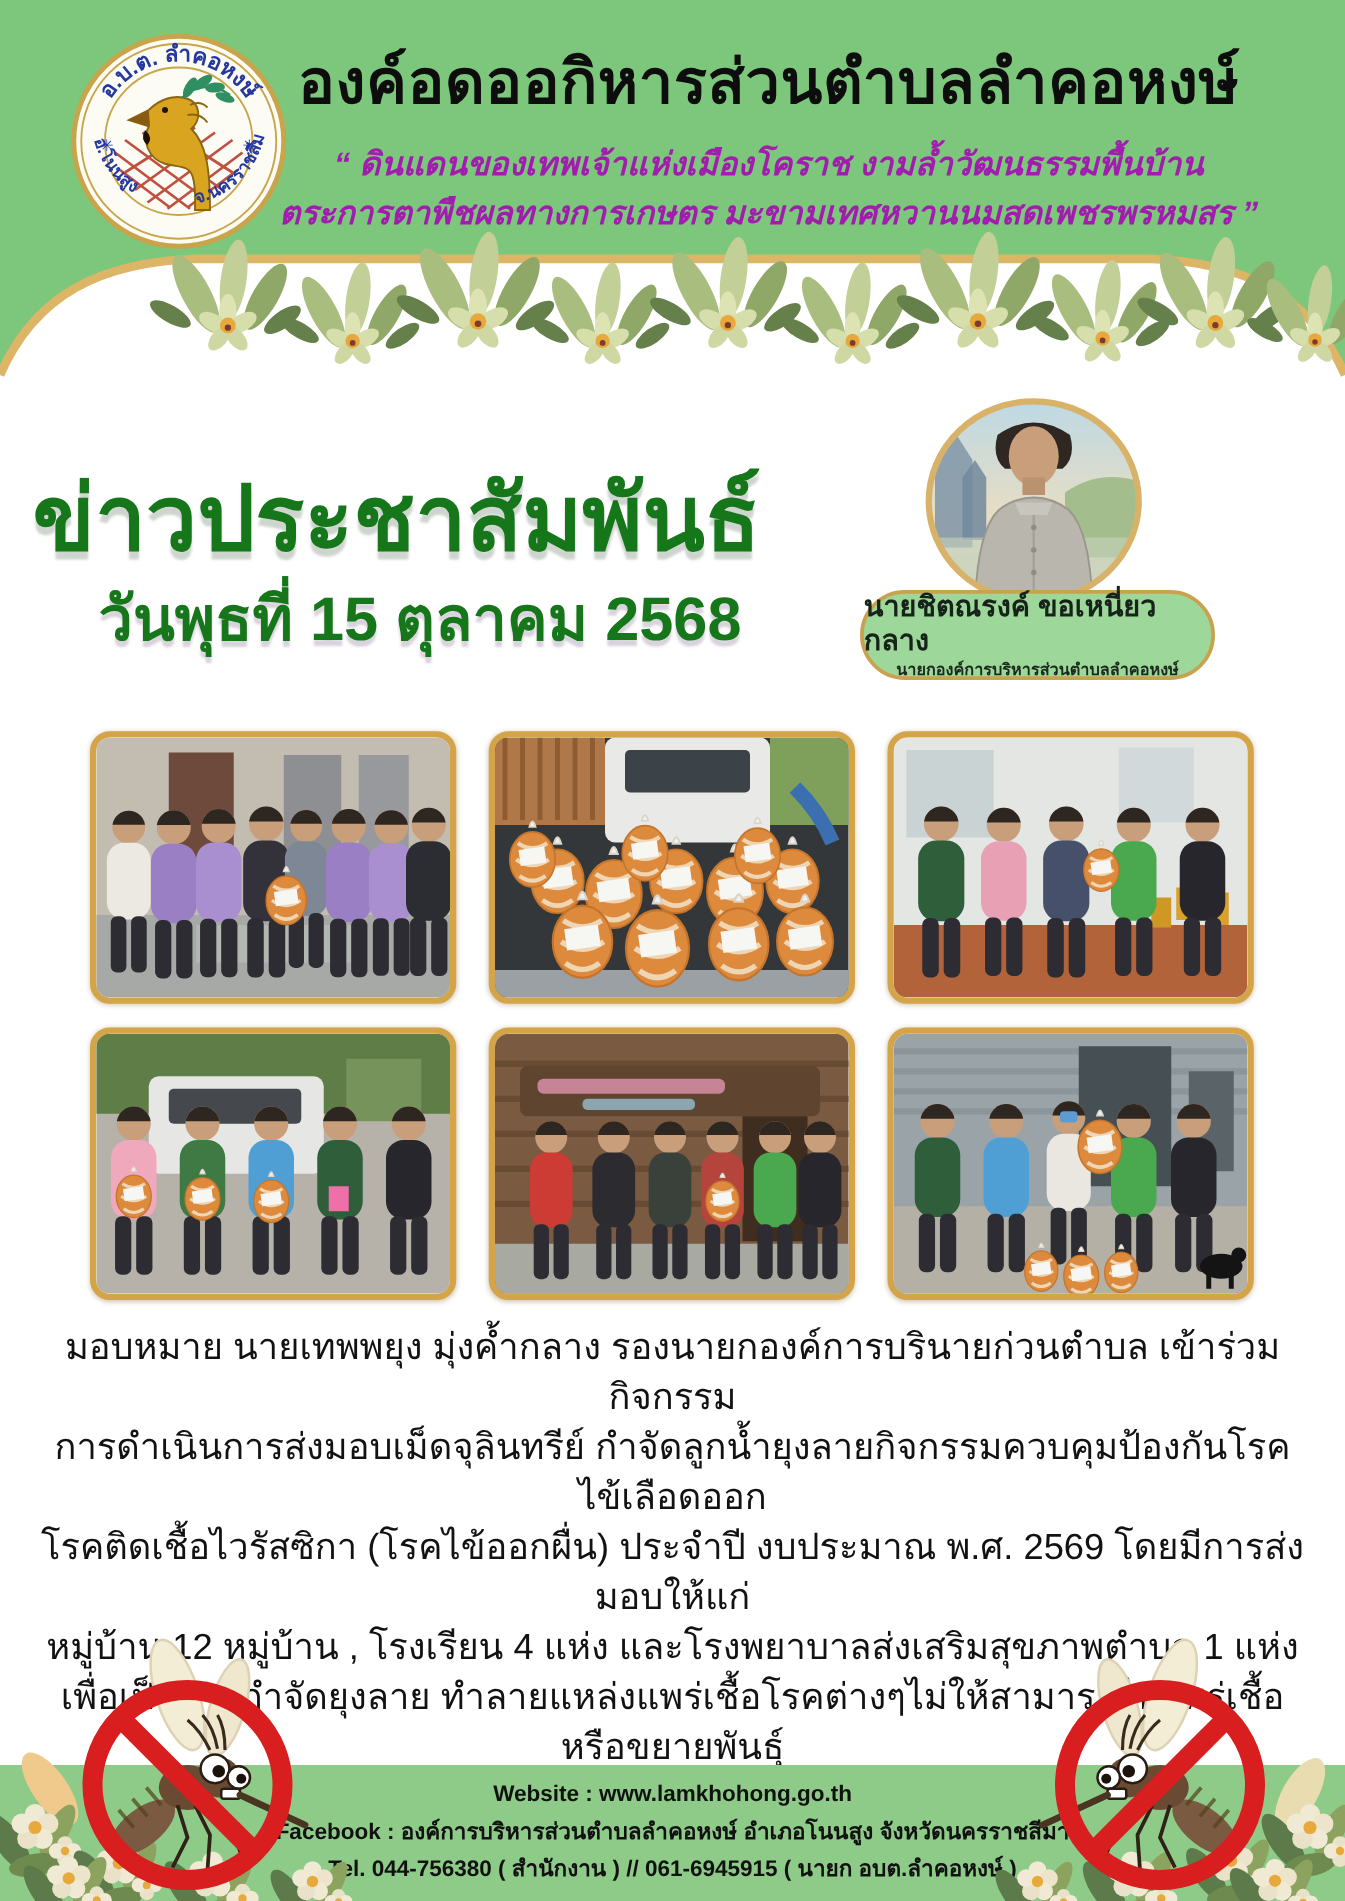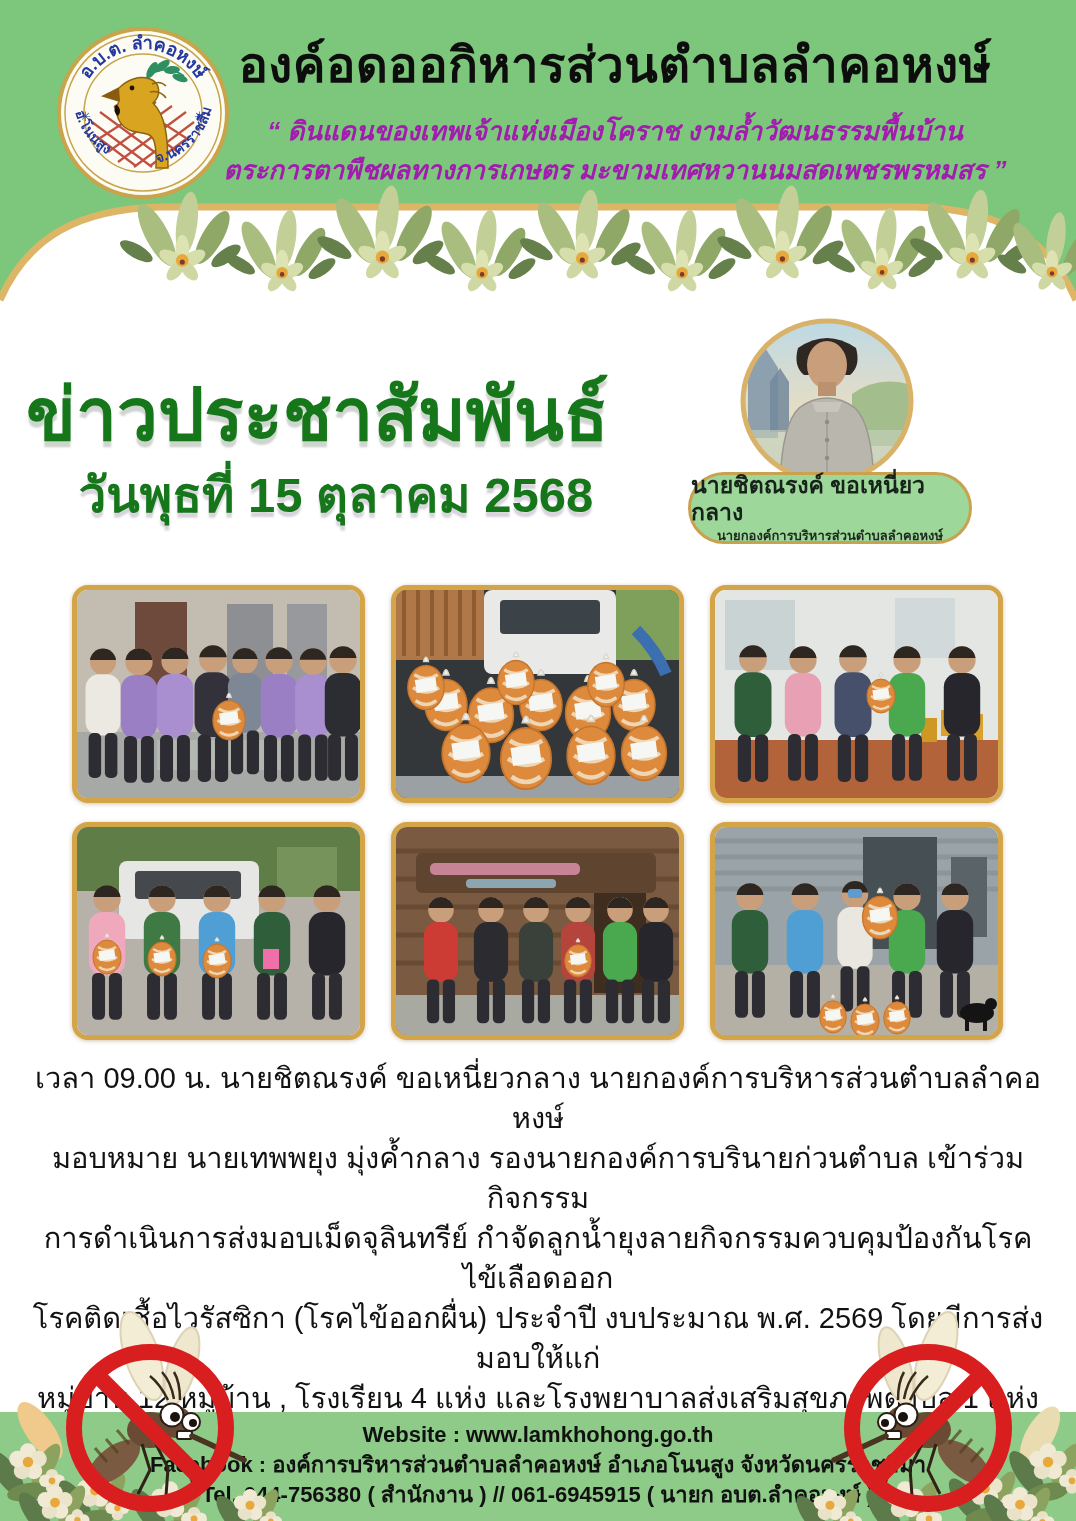--- a/index.html
+++ b/index.html
@@ -33,21 +33,21 @@
   .photo{position:absolute;width:293px;height:218px;box-sizing:border-box;
     border:5px solid #d4a449;border-radius:16px;overflow:hidden;background:#fff;
     box-shadow:0 1px 4px rgba(120,90,30,.35);}
   .photo svg{display:block;}
   
   .bodytext{top:1058px;left:28px;width:1020px;text-align:center;
     font-size:29px;line-height:40px;color:#121212;font-weight:500;}
   
   .footer-band{top:1412px;left:0;width:1076px;height:109px;background:#8ecb88;}
   .footer-text{top:1420px;left:0;width:1076px;text-align:center;
-    font-size:22px;font-weight:700;color:#111;line-height:30px;}
+    font-size:18px;font-weight:700;color:#111;line-height:30px;}
   .footer-text p{margin:0;}
 </style>
 </head>
 <body>
 
 <div class="poster">
 
   <svg class="abs" width="0" height="0" aria-hidden="true">
     <defs>
       <linearGradient id="skyg" x1="0" y1="0" x2="0" y2="1">
@@ -345,21 +345,20 @@
       <g>
         <ellipse cx="262" cy="186" rx="17" ry="10" fill="#141414"></ellipse>
         <circle cx="276" cy="177" r="6" fill="#141414"></circle>
         <rect x="250" y="192" width="4" height="12" fill="#141414"></rect>
         <rect x="268" y="192" width="4" height="12" fill="#141414"></rect>
       </g>
     </svg>
   </div>
 
   <div class="abs bodytext">
-    <div>เวลา 09.00 น. นายชิตณรงค์ ขอเหนี่ยวกลาง นายกองค์การบริหารส่วนตำบลลำคอหงษ์</div>
     <div>มอบหมาย นายเทพพยุง มุ่งค้ำกลาง รองนายกองค์การบรินายก่วนตำบล เข้าร่วมกิจกรรม</div>
     <div>การดำเนินการส่งมอบเม็ดจุลินทรีย์ กำจัดลูกน้ำยุงลายกิจกรรมควบคุมป้องกันโรคไข้เลือดออก</div>
     <div>โรคติดเชื้อไวรัสซิกา (โรคไข้ออกผื่น) ประจำปี งบประมาณ พ.ศ. 2569 โดยมีการส่งมอบให้แก่</div>
     <div>หมู่บ้าน 12 หมู่บ้าน , โรงเรียน 4 แห่ง และโรงพยาบาลส่งเสริมสุขภาพตำบล 1 แห่ง</div>
     <div>เพื่อเป็นการกำจัดยุงลาย ทำลายแหล่งแพร่เชื้อโรคต่างๆไม่ให้สามารถไปแพร่เชื้อหรือขยายพันธุ์</div>
     <div>ต่อไปได้ เพื่อพัฒนาคุณภาพชีวิตความเป็นอยู่ของประชาชนและหยุดยั้ง</div>
 
   </div>
 
   <div class="abs footer-band"></div>

